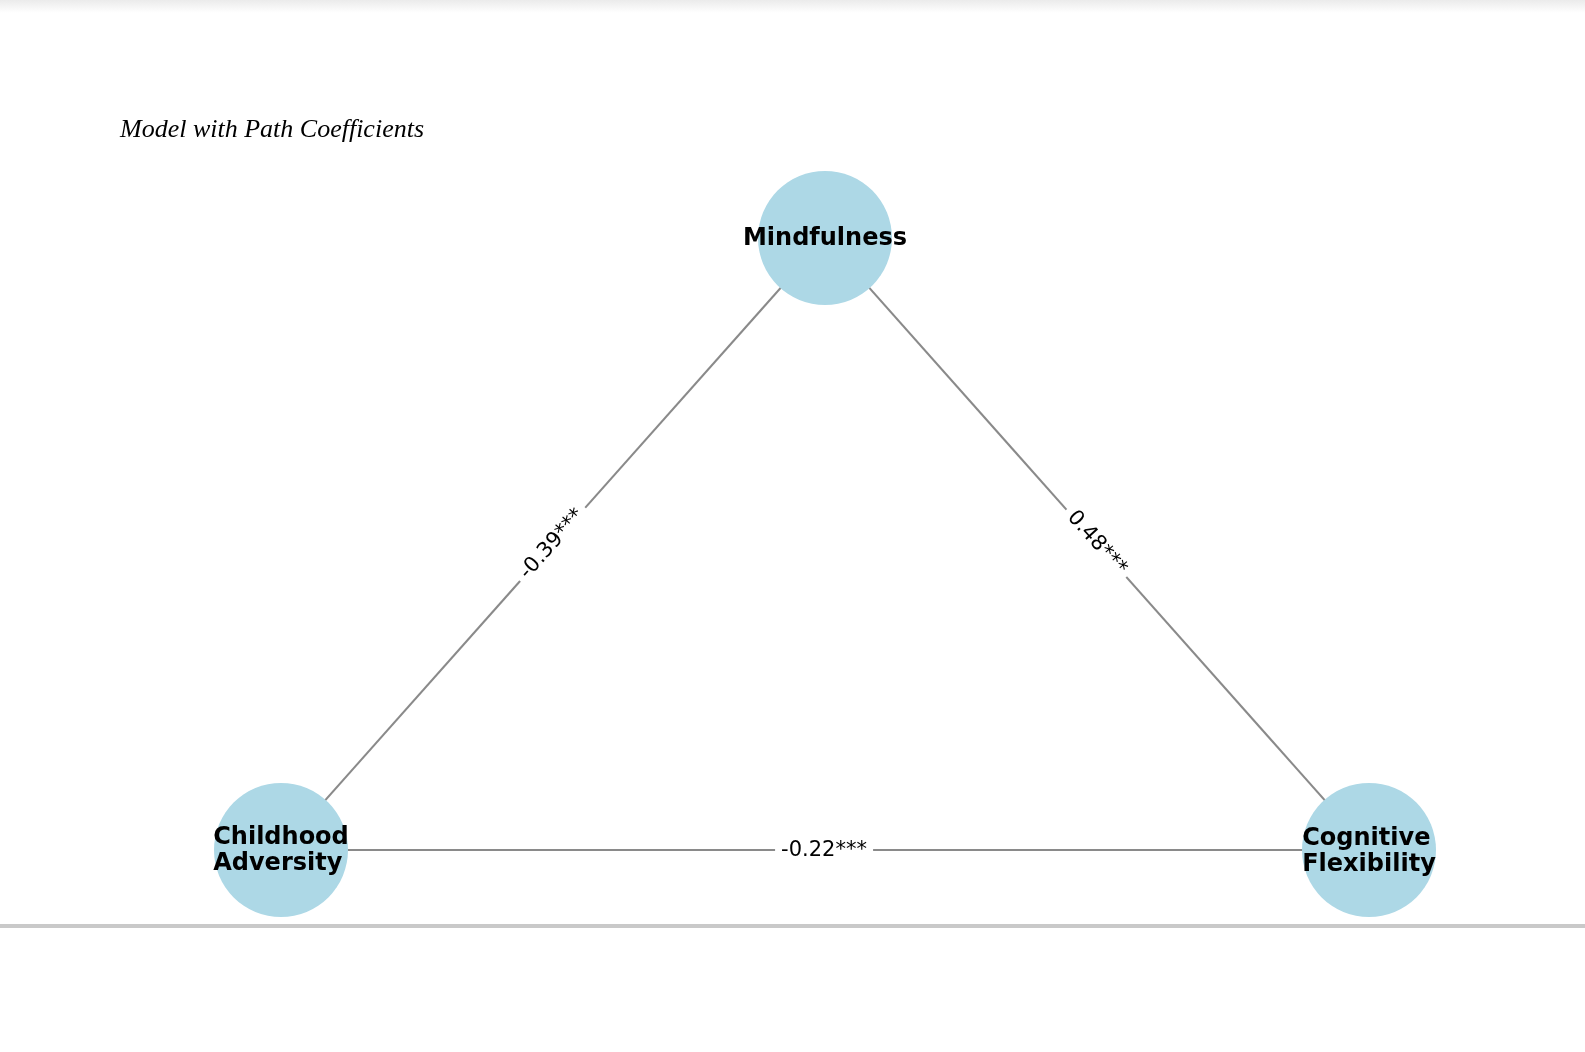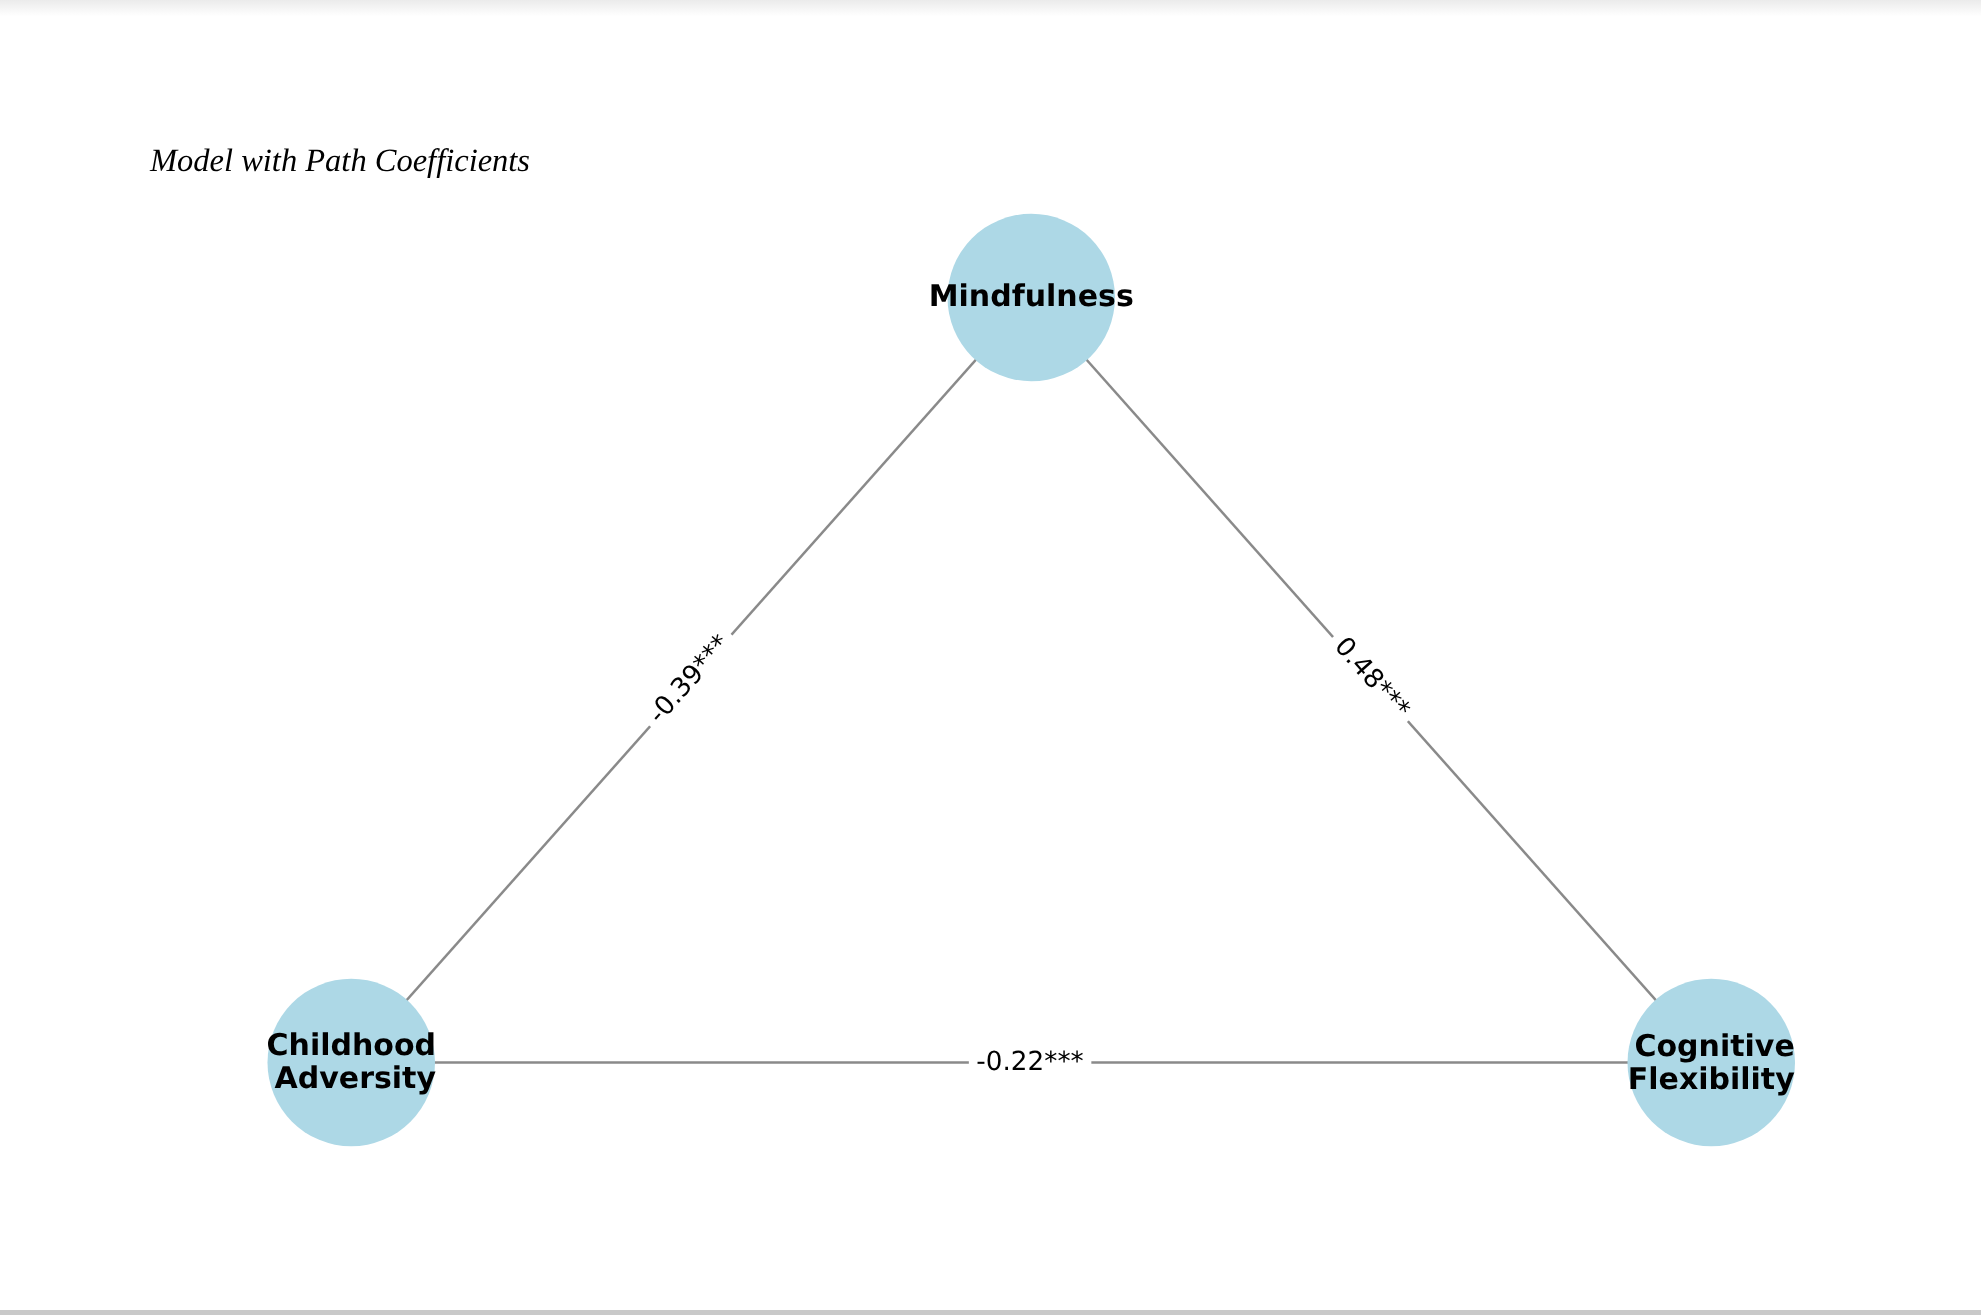--- a/index.html
+++ b/index.html
@@ -3,21 +3,21 @@
 <meta charset="utf-8">
 <style>
   html, body {
     margin: 0;
     padding: 0;
     background: #ffffff;
   }
   .stage {
     position: relative;
     width: 1585px;
-    height: 1052px;
+    height: 928px;
     background: #ffffff;
     overflow: hidden;
     font-family: "DejaVu Sans", sans-serif;
   }
   .top-fade {
     position: absolute;
     top: 0; left: 0;
     width: 100%;
     height: 13px;
     background: linear-gradient(to bottom, #ebebeb 0%, #ffffff 100%);
@@ -49,21 +49,21 @@
     fill: none;
   }
   .node-label {
     position: absolute;
     transform: translate(-50%, -50%);
     font-family: "DejaVu Sans", sans-serif;
     font-weight: bold;
     font-size: 24px;
     line-height: 1.08;
     color: #000000;
-    text-align: right;
+    text-align: left;
     white-space: pre-line;
   }
   .edge-label {
     position: absolute;
     font-family: "DejaVu Sans", sans-serif;
     font-size: 21px;
     color: #000000;
     background: #ffffff;
     padding: 1px 6px;
     white-space: nowrap;

